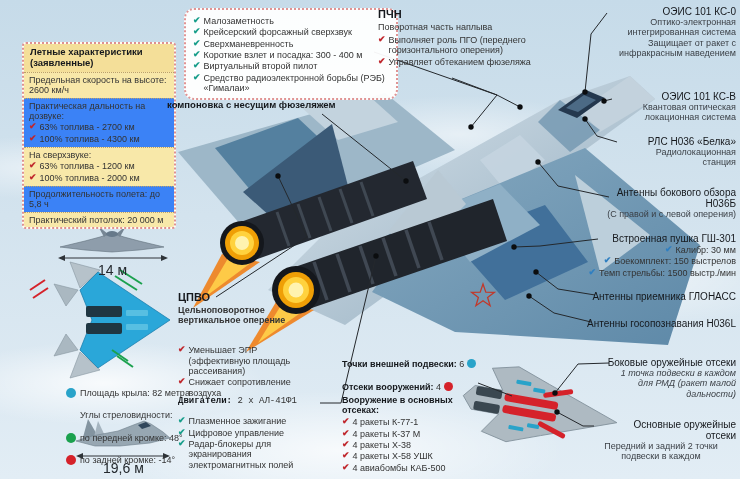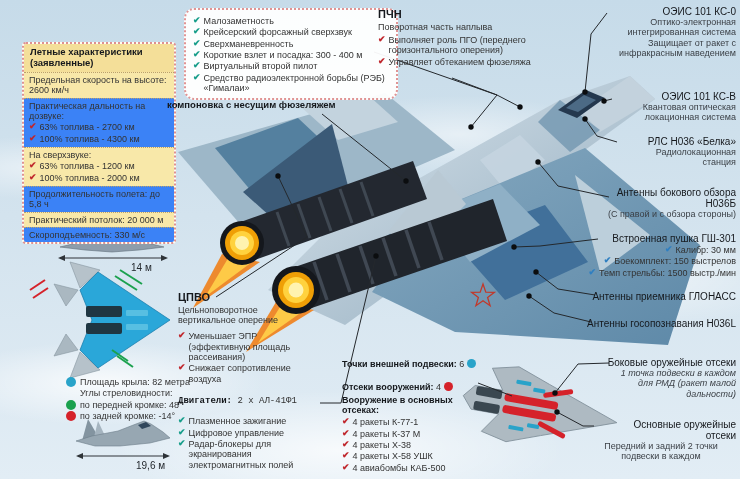--- a/index.html
+++ b/index.html
@@ -36,22 +36,22 @@
   .pchn .s{margin:1px 0 3px;}
   
   .rc{text-align:right;}
   .rc .ci{justify-content:flex-end;}
   .rc .d{color:#3a3f45;}
   
   .dotb,.dotr{display:inline-block;width:9px;height:9px;border-radius:50%;vertical-align:-1px;margin-left:3px;}
   .dotb{background:#29a3c9;} .dotr{background:#d5222a;}
   .ldot{display:inline-block;width:10px;height:10px;border-radius:50%;vertical-align:-2px;margin-right:4px;}
   .ldot.b2{background:#29a3c9;} .ldot.g2{background:#1ba14e;} .ldot.r2{background:#d5222a;}
-  .leg-row{margin:1px 0;}
-  .dim{font-size:10px;color:#24292e;margin-left:33px;}
+  .leg-row{margin:12px 0;}
+  .dim{font-size:14px;color:#24292e;}
 </style>
 </head>
 <body>
 
 <div id="stage">
 
   <svg class="art" width="740" height="479" viewBox="0 0 740 479">
     <defs>
       <linearGradient id="fus" x1="0" y1="0" x2="1" y2="1">
         <stop offset="0" stop-color="#dde7ee"></stop>
@@ -236,21 +236,20 @@
           <span class="ck r"></span>
           <span>63% топлива - 1200 км</span>
         </div>
       <div class="ci">
           <span class="ck r"></span>
           <span>100% топлива - 2000 км</span>
         </div>
     </div>
     <div class="fr w"><span>Продолжительность полета: до 5,8 ч</span></div>
     <div class="fr y"><span>Практический потолок: 20 000 м</span></div>
-    <div class="fr w"><span>Скороподъемность: 330 м/с</span></div>
   </div>
 
   <div class="blk features">
     <div class="ci">
         <span class="ck g"></span>
         <span>Малозаметность</span>
       </div>
     <div class="ci">
         <span class="ck g"></span>
         <span>Крейсерский форсажный сверхзвук</span>
@@ -297,21 +296,21 @@
   <div class="blk rc" style="right:4px;top:91px;width:150px;">
     <div class="ttl">ОЭИС 101 КС-В</div>
     <div class="d" style="width:125px;margin-left:auto;">Квантовая оптическая локационная система</div>
   </div>
   <div class="blk rc" style="right:4px;top:136px;width:150px;">
     <div class="ttl">РЛС Н036 «Белка»</div>
     <div class="d" style="width:100px;margin-left:auto;">Радиолокационная станция</div>
   </div>
   <div class="blk rc" style="right:4px;top:187px;width:172px;">
     <div class="ttl" style="width:120px;margin-left:auto;">Антенны бокового обзора Н036Б</div>
-    <div class="d">(С правой и с обзора стороны)</div>
+    <div class="d">(С правой и с левой оперения)</div>
   </div>
   <div class="blk rc" style="right:4px;top:233px;width:160px;">
     <div class="ttl">Встроенная пушка ГШ-301</div>
     <div class="ci">
         <span class="ck bl"></span>
         <span>Калибр: 30 мм</span>
       </div>
     <div class="ci">
         <span class="ck bl"></span>
         <span>Боекомплект: 150 выстрелов</span>
@@ -327,21 +326,21 @@
     <div class="ttl">Боковые оружейные отсеки</div>
     <div class="d" style="width:122px;margin-left:auto;font-style:italic;">1 точка подвески в каждом для РМД (ракет малой дальности)</div>
   </div>
   <div class="blk rc" style="right:4px;top:419px;width:160px;">
     <div class="ttl" style="width:105px;margin-left:auto;">Основные оружейные отсеки</div>
     <div class="d" style="width:150px;margin-left:auto;text-align:center;">Передний и задний 2 точки подвески в каждом</div>
   </div>
 
   <div class="blk" style="left:178px;top:291px;width:150px;">
     <div class="b" style="font-size:11px;">ЦПВО</div>
-    <div style="width:128px;margin:1px 0 6px;">Цельноповоротное вертикальное оперение</div>
+    <div style="width:128px;margin:1px 0 20px;font-weight:bold;">Цельноповоротное вертикальное оперение</div>
     <div class="ci" style="width:140px;">
         <span class="ck r"></span>
         <span>Уменьшает ЭПР (эффективную площадь рассеивания)</span>
       </div>
     <div class="ci" style="width:140px;">
         <span class="ck r"></span>
         <span>Снижает сопротивление воздуха</span>
       </div>
   </div>
 

